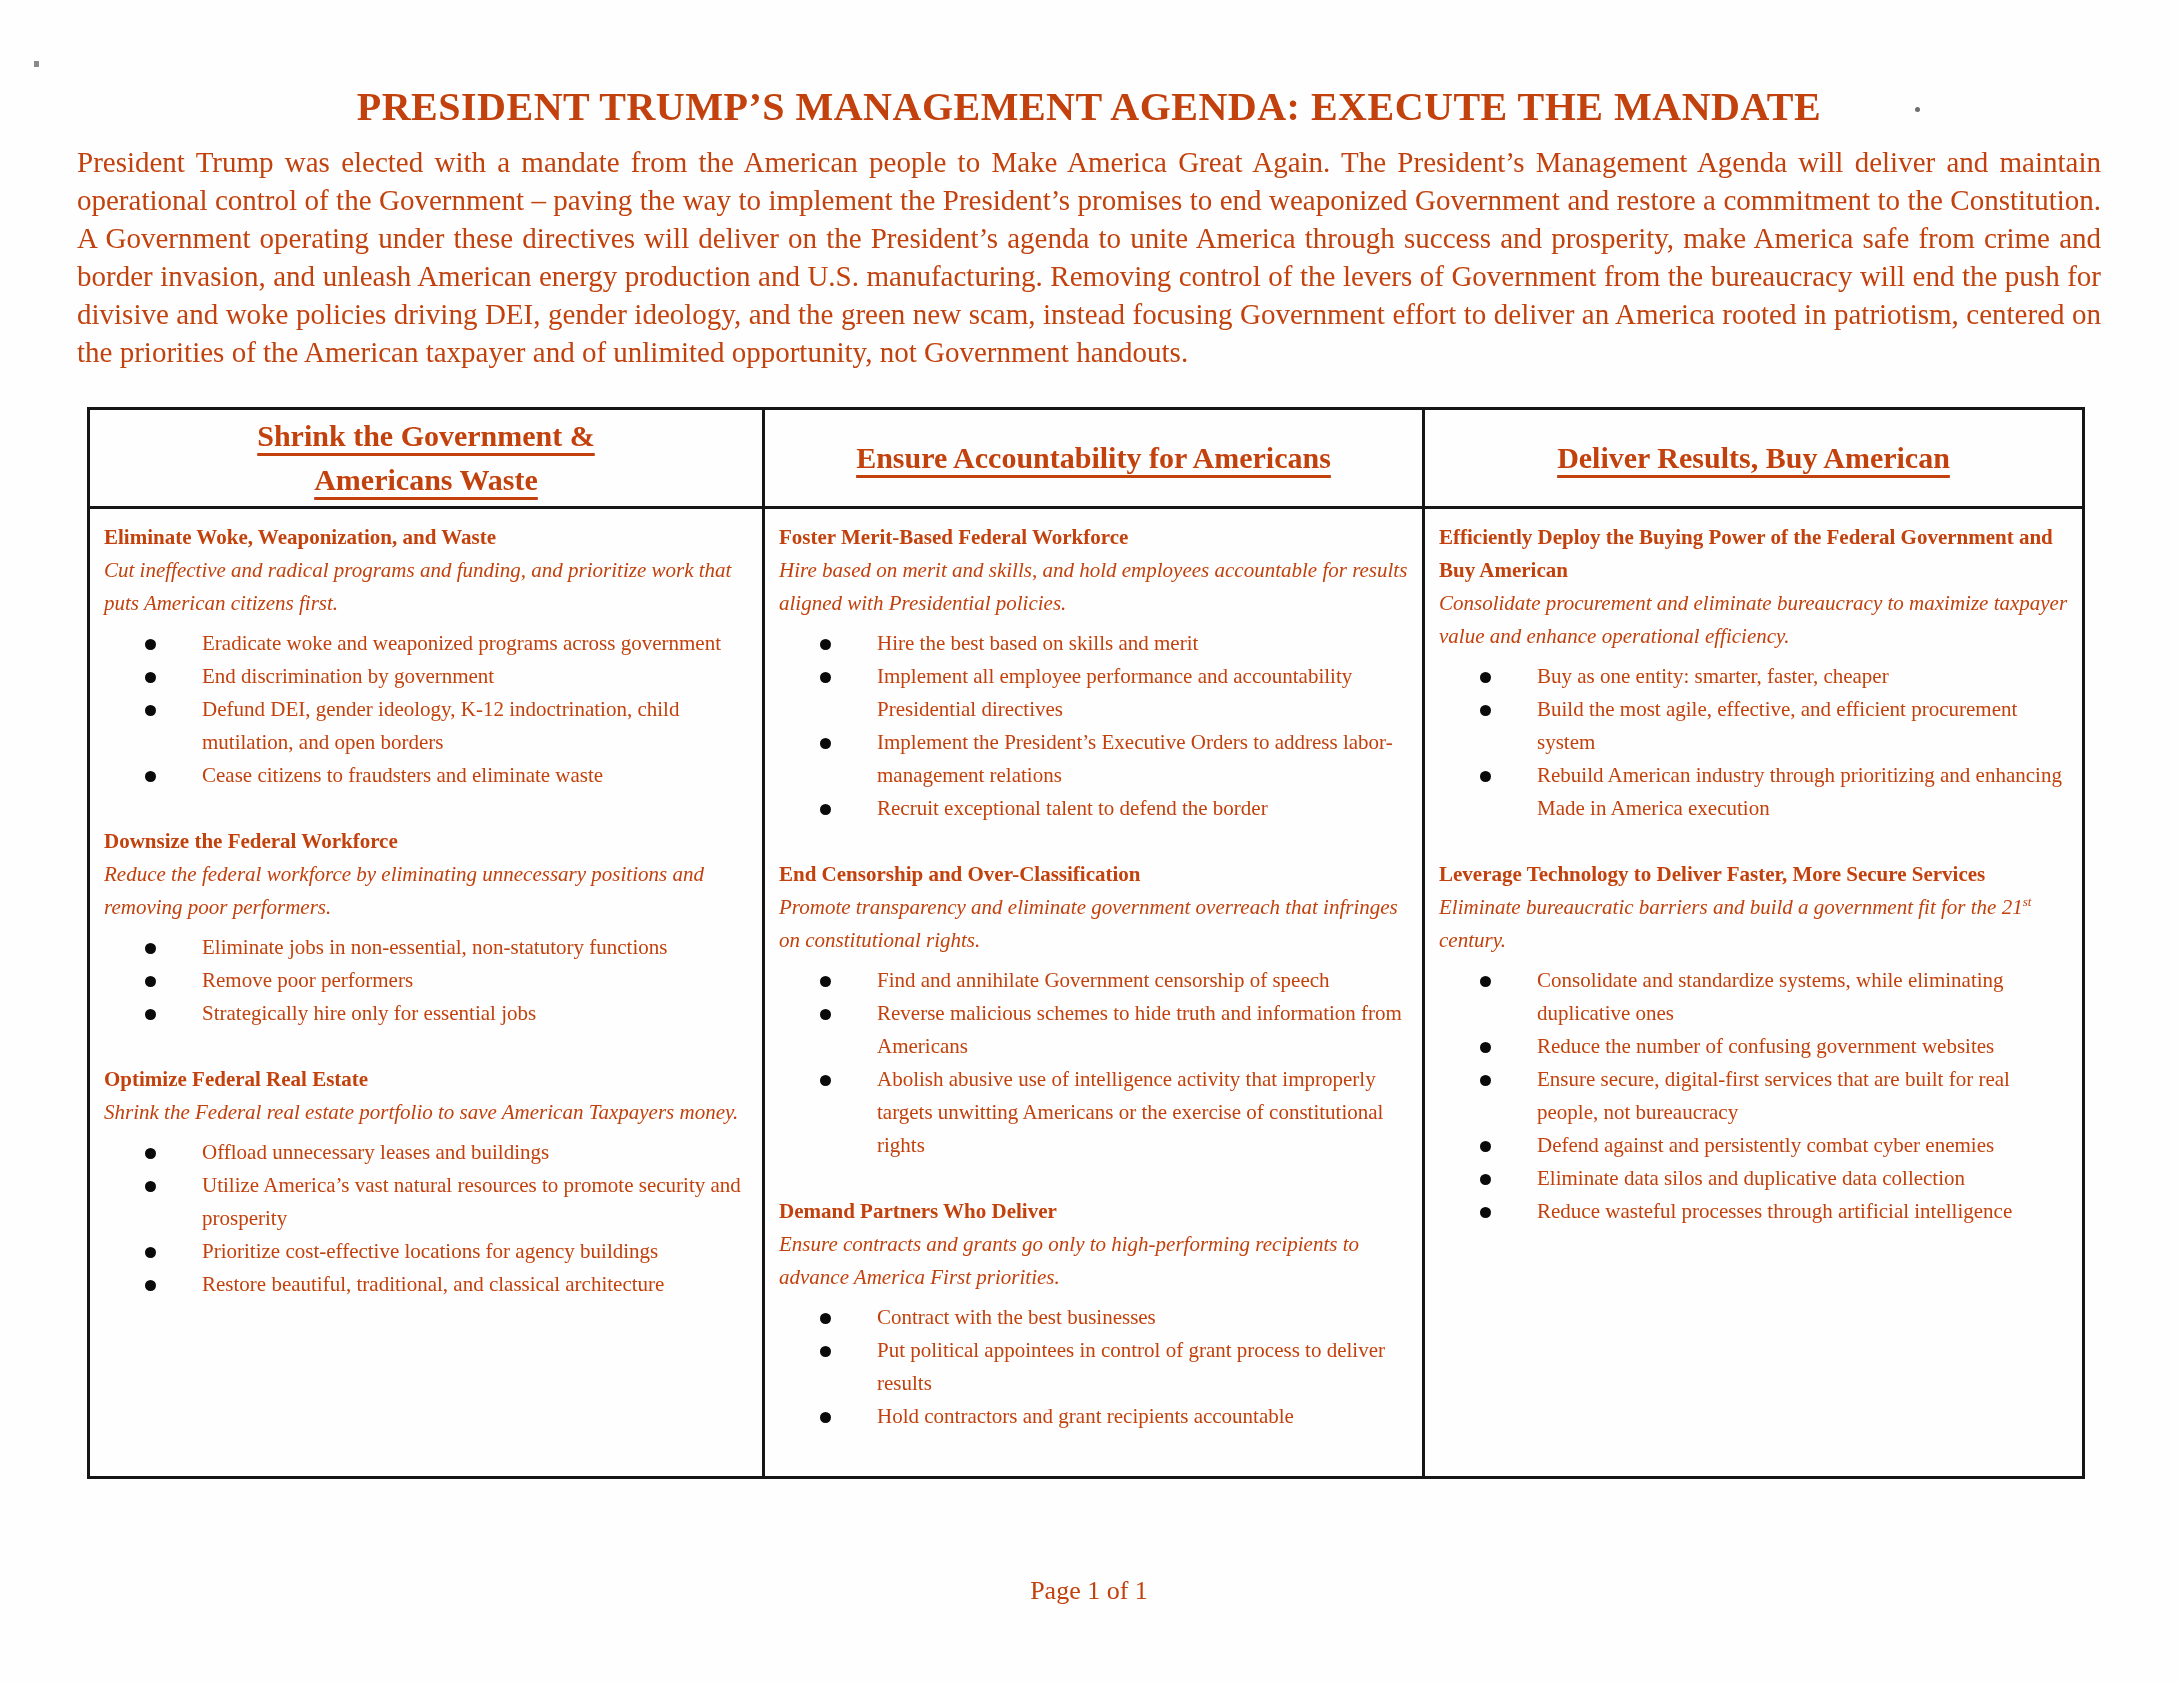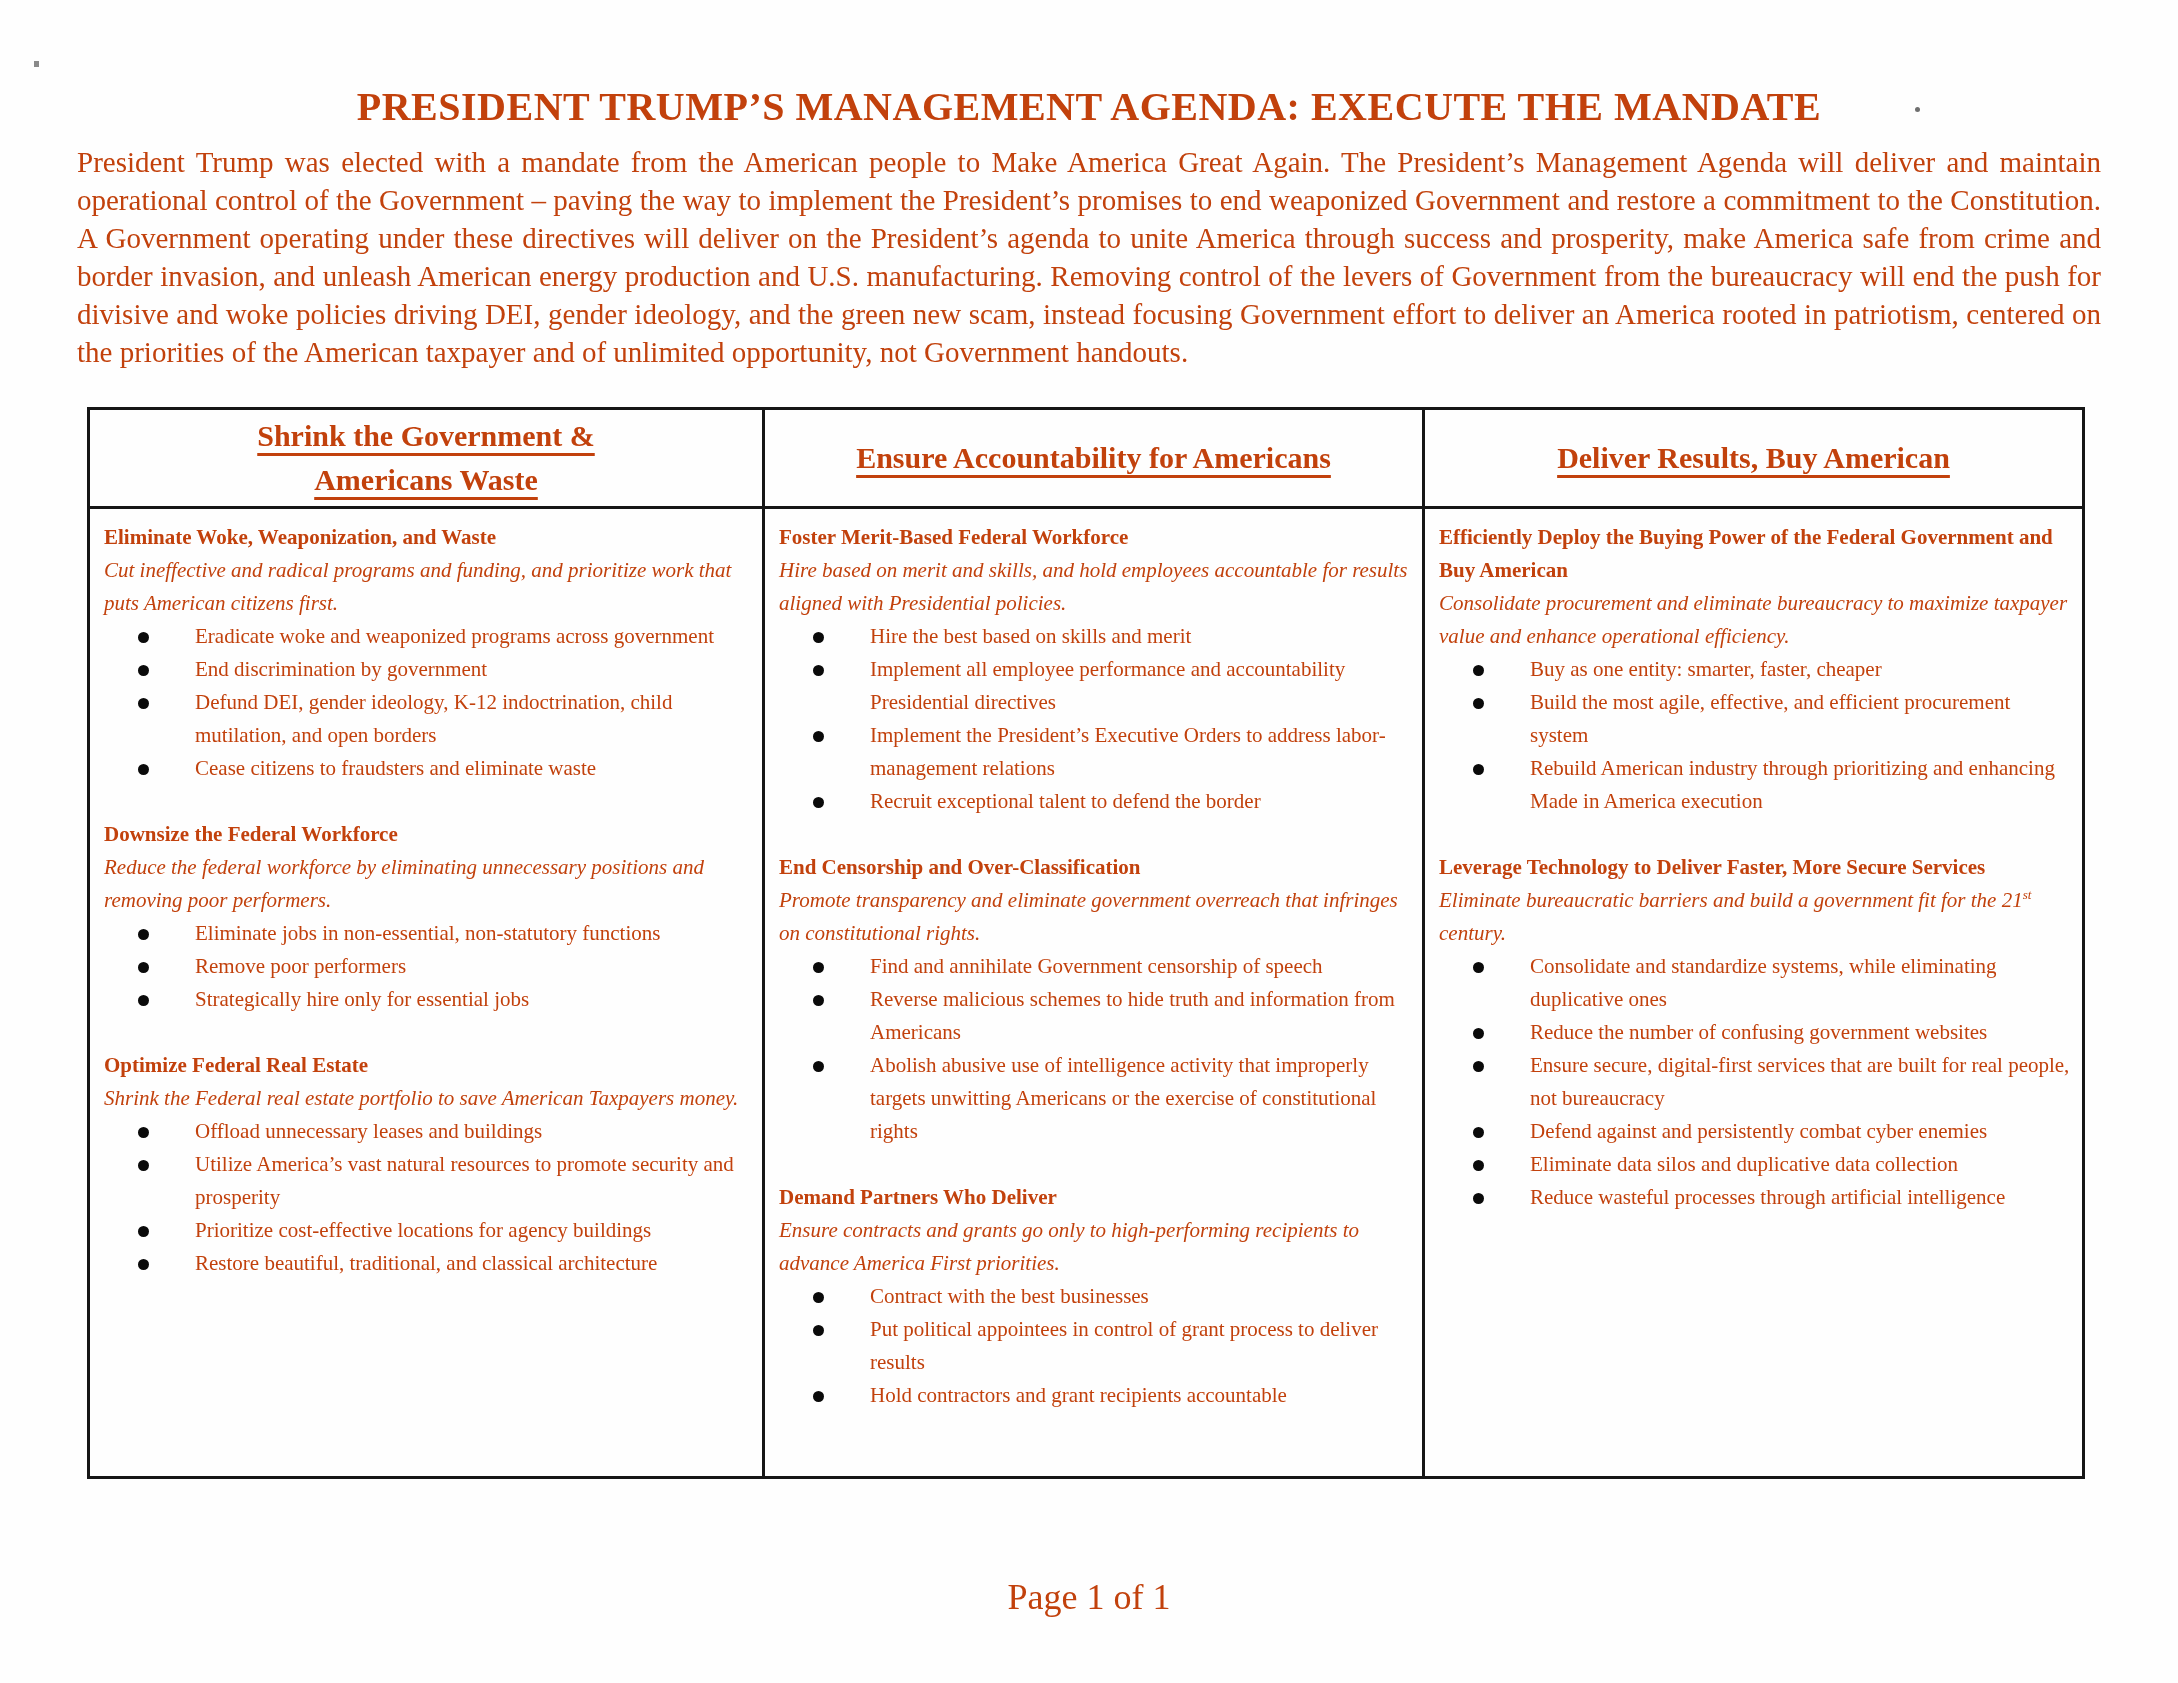--- a/index.html
+++ b/index.html
@@ -58,40 +58,40 @@
   table.agenda td {
     height: 970px;
     vertical-align: top;
     padding: 12px 10px 18px 14px;
     font-size: 21px;
     line-height: 33px;
   }
   .section + .section { margin-top: 33px; }
   .sec-heading { font-weight: bold; }
   .sec-desc { font-style: italic; }
-  ul.bullets { list-style: none; margin: 0; padding: 0; }
+  ul.bullets { list-style: none; margin: 7px; padding: 0; }
   ul.bullets li { position: relative; padding-left: 91px; }
   ul.bullets li::before {
     content: "";
     position: absolute;
     left: 34px;
     top: 12px;
     width: 11px;
     height: 11px;
     border-radius: 50%;
     background: #0a0a0a;
   }
   sup { font-size: 0.62em; line-height: 0; }
   .footer {
     position: absolute;
     left: 0;
     top: 1576px;
     width: 2178px;
     text-align: center;
-    font-size: 36px;
+    font-size: 26px;
   }
   .speck { position: absolute; }
   .speck-1 { left: 34px; top: 61px; width: 5px; height: 6px; background: #8a8a8a; }
   .speck-2 { left: 1915px; top: 107px; width: 5px; height: 5px; background: #6f6f6f; border-radius: 50%; }
 </style>
 </head>
 <body>
 
 <div class="page">
   <div class="speck speck-1"></div>

